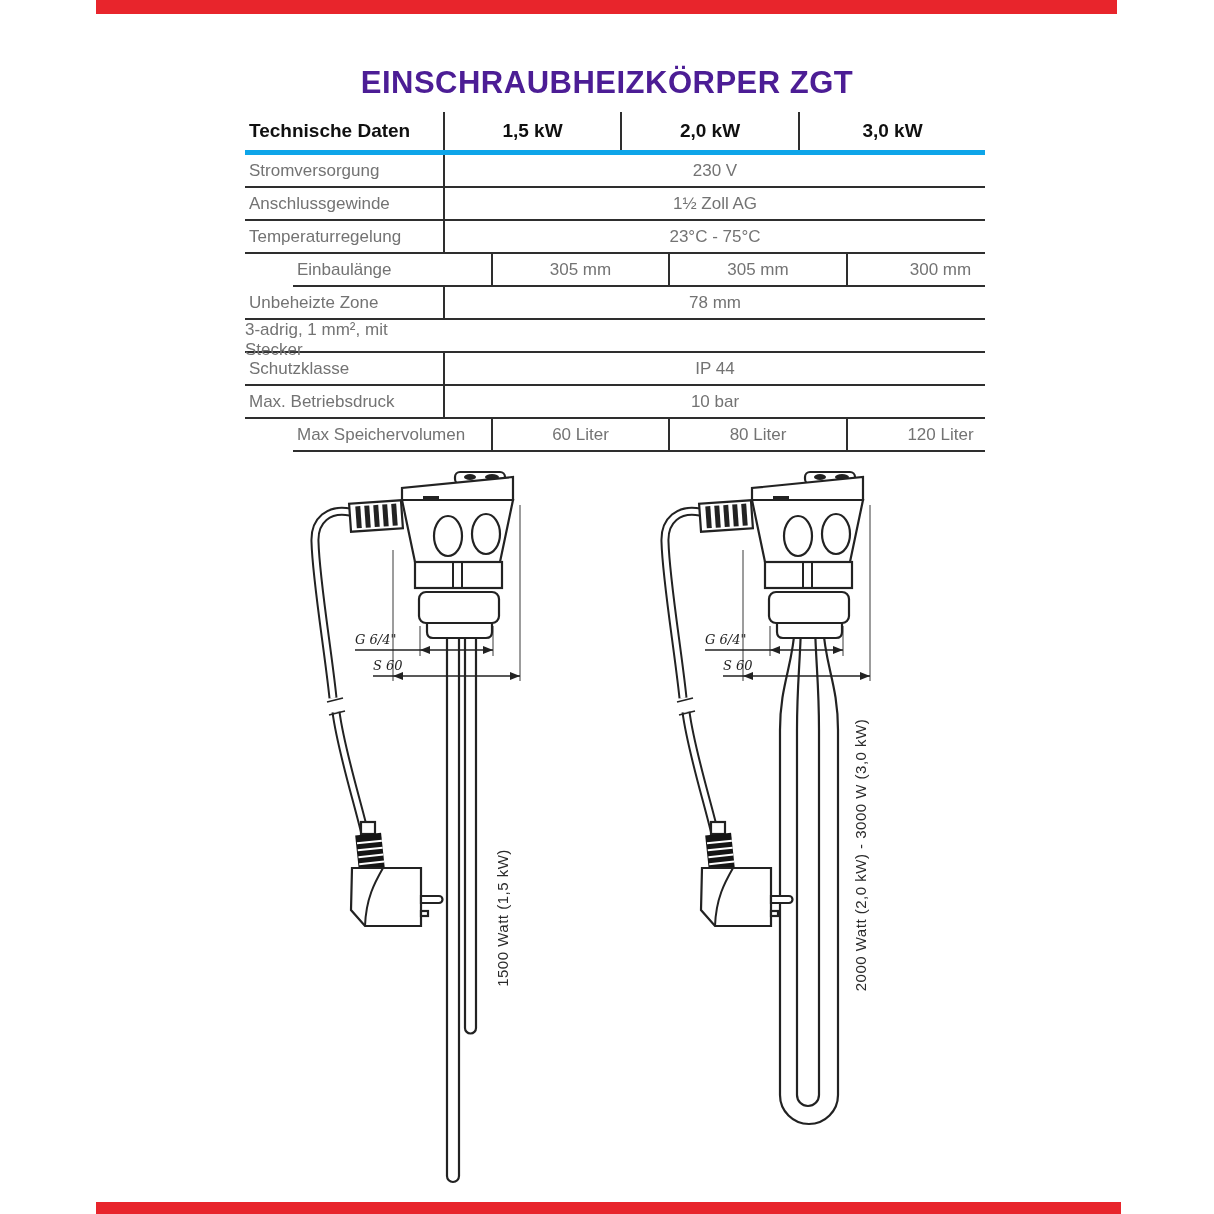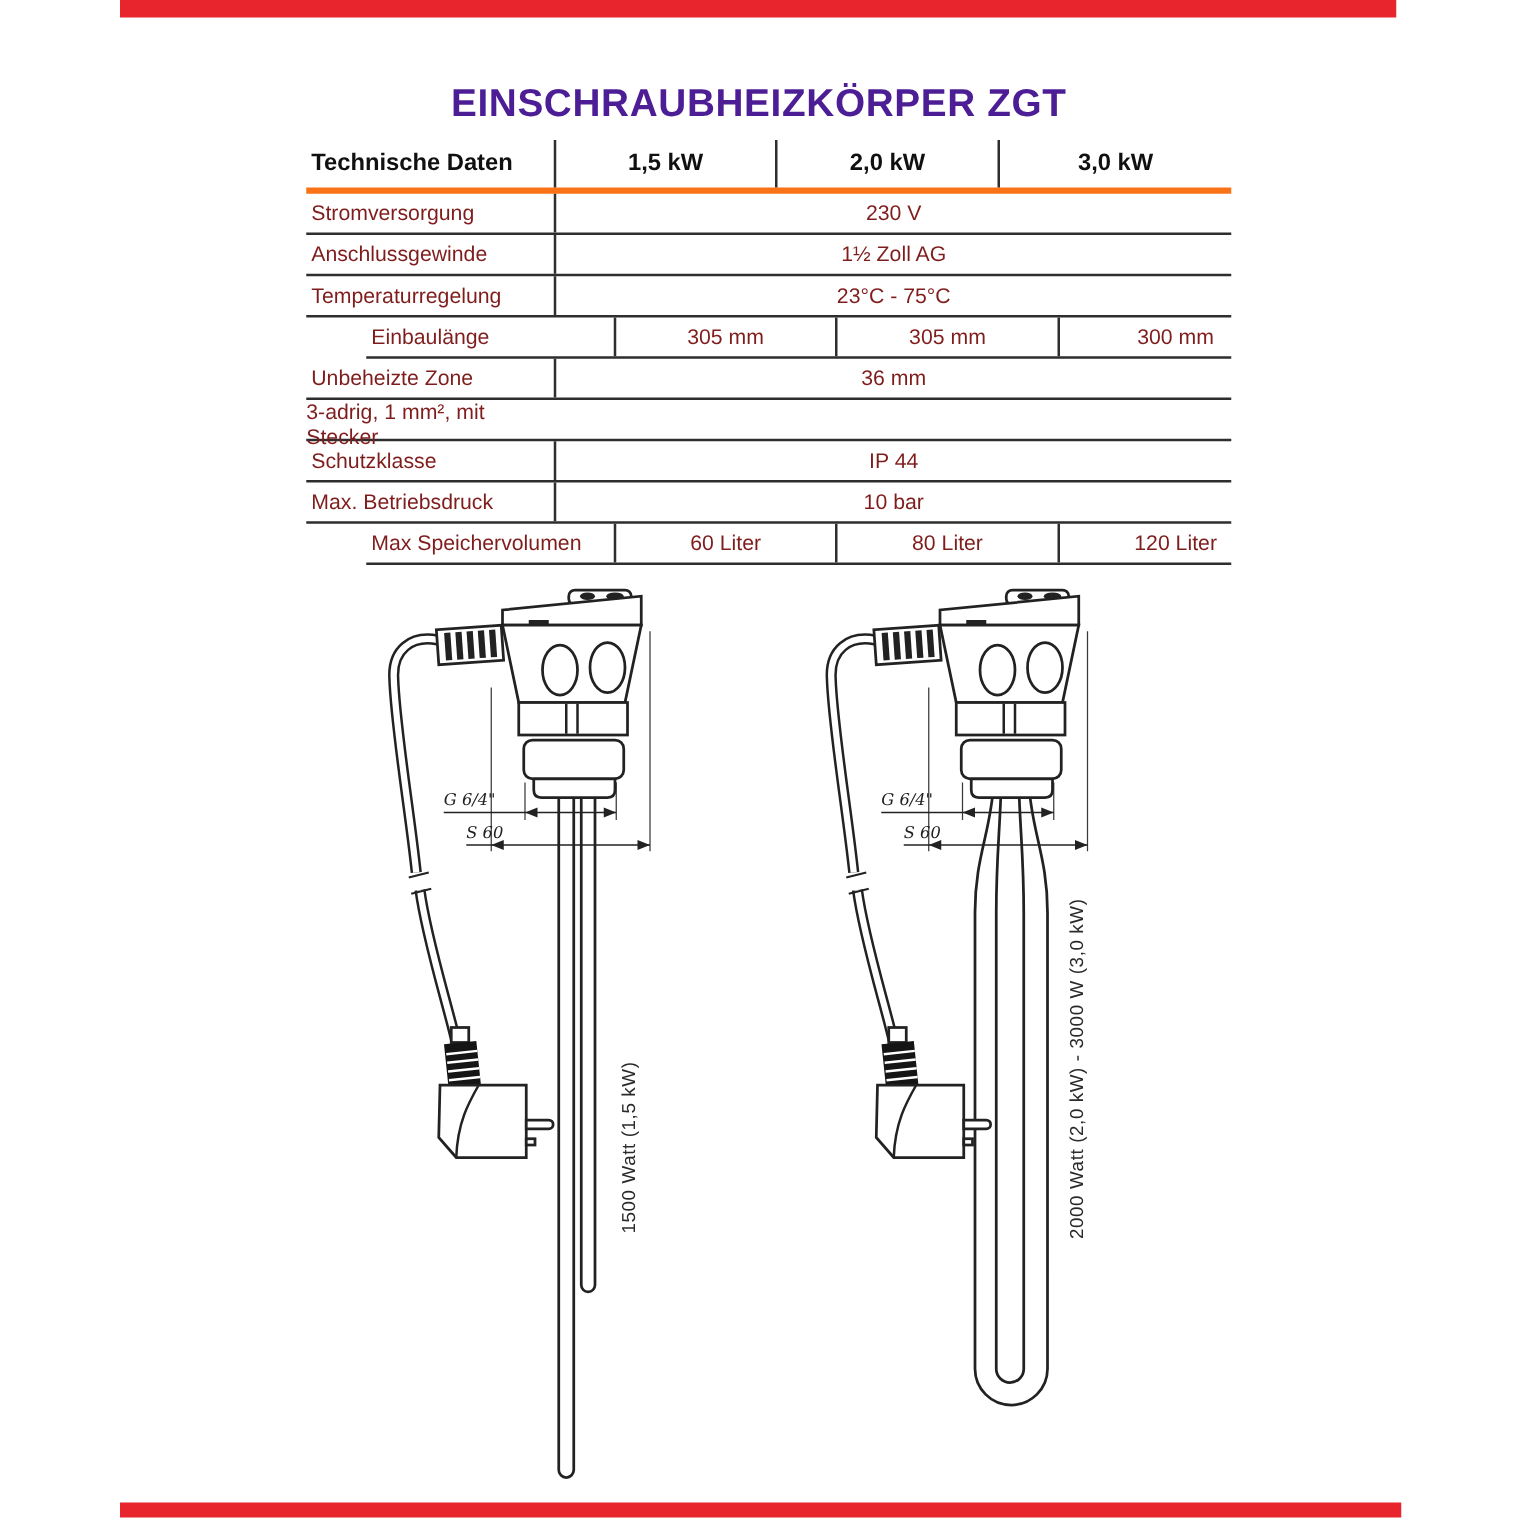--- a/index.html
+++ b/index.html
@@ -15,31 +15,31 @@
   .red-bar.bottom{left:96px;top:1202px;width:1025px;height:12px;}
   .page-title{
     position:absolute;left:0;right:0;top:44px;
     text-align:center;font-size:31px;font-weight:bold;
     letter-spacing:0.5px;color:#4c1d95;
   }
   
   .spec-table{position:absolute;left:245px;top:112px;width:740px;}
   .t-header{
     display:grid;grid-template-columns:200px 177px 178px 185px;
-    height:38px;border-bottom:5px solid #f97316;
+    height:38px;border-bottom:5px solid #0ea5e9;
   }
   .t-header .hcell{
     display:flex;align-items:center;justify-content:center;
     font-weight:bold;font-size:19px;color:#101010;
   }
   .t-header .hcell.label{justify-content:flex-start;padding-left:4px;}
   .vline-r{border-right:2px solid #2e2e2e;}
   .t-row{
     display:grid;height:31px;border-bottom:2px solid #2e2e2e;
-    font-size:17px;color:#7f1d1d;
+    font-size:17px;color:#737373;
   }
   .t-row.spanned{grid-template-columns:200px 540px;}
   .t-row.divided{grid-template-columns:200px 177px 178px 185px;margin-left:48px;}
   .t-row .cell{display:flex;align-items:center;justify-content:center;}
   .t-row .cell.label{justify-content:flex-start;padding-left:4px;}
   
   .diagram{position:absolute;width:295px;height:745px;top:450px;}
   .diagram.left{left:295px;}
   .diagram.right{left:645px;}
   svg .outline{fill:#ffffff;stroke:#222222;stroke-width:2.2;}
@@ -77,21 +77,21 @@
     <div class="cell">23°C - 75°C</div>
   </div>
   <div class="t-row divided">
     <div class="cell label vline-r">Einbaulänge</div>
     <div class="cell vline-r">305 mm</div>
     <div class="cell vline-r">305 mm</div>
     <div class="cell">300 mm</div>
   </div>
   <div class="t-row spanned">
     <div class="cell label vline-r">Unbeheizte Zone</div>
-    <div class="cell">36 mm</div>
+    <div class="cell">78 mm</div>
   </div>
   <div class="t-row spanned">
     <div class="cell">3-adrig, 1 mm², mit Stecker</div>
   </div>
   <div class="t-row spanned">
     <div class="cell label vline-r">Schutzklasse</div>
     <div class="cell">IP 44</div>
   </div>
   <div class="t-row spanned">
     <div class="cell label vline-r">Max. Betriebsdruck</div>

